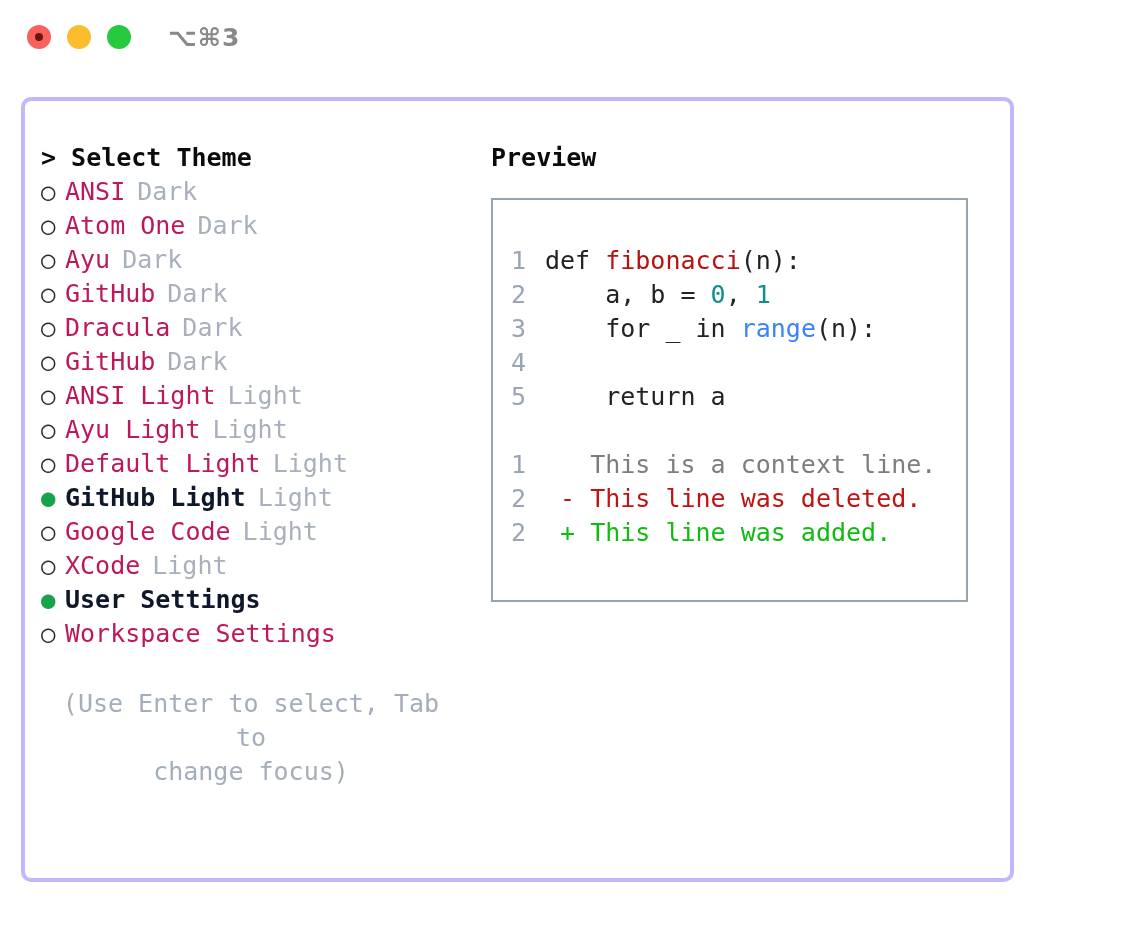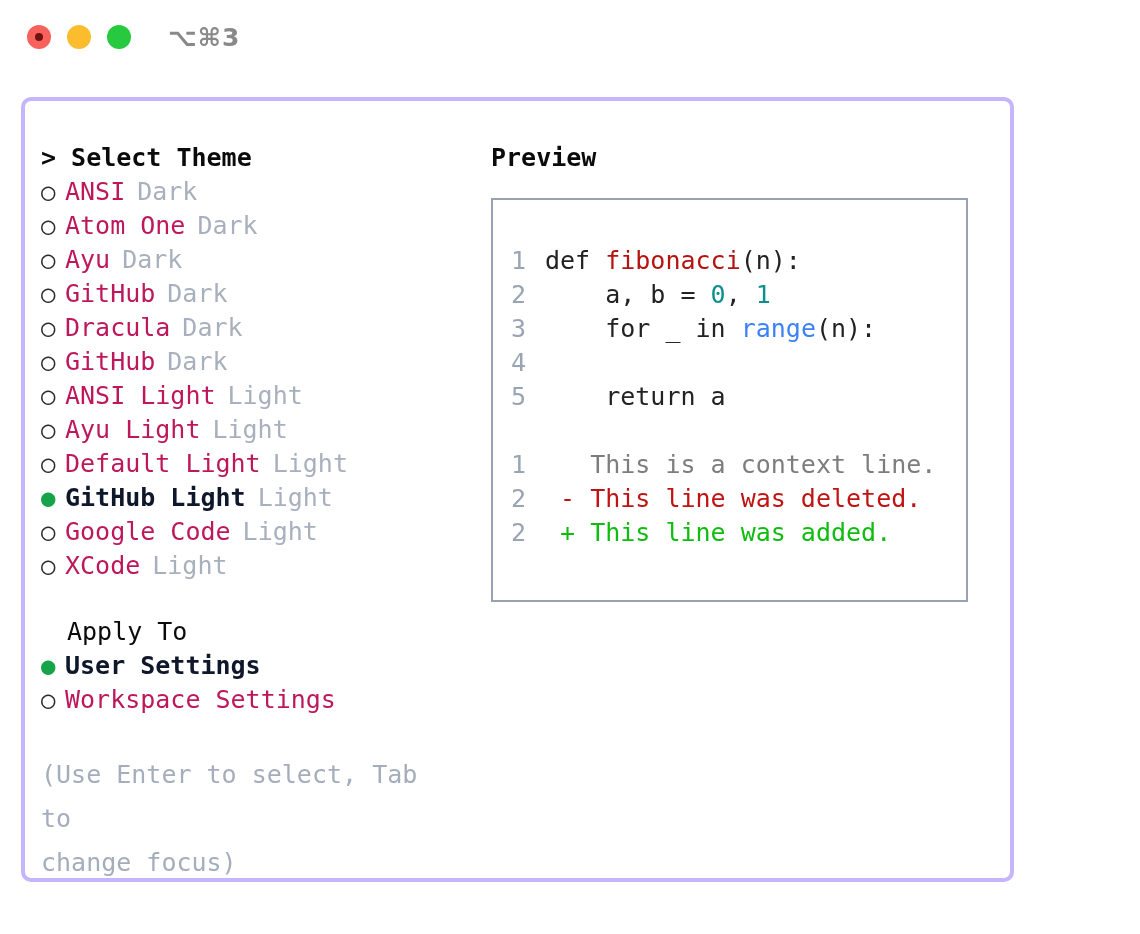--- a/index.html
+++ b/index.html
@@ -108,24 +108,25 @@
     padding-left: 26px;
     font-size: 25px;
     color: #0b0b0b;
     line-height: 34px;
     white-space: pre;
   }
 
   #hint {
     margin-top: 36px;
     font-size: 25px;
-    line-height: 44px;
+    line-height: 34px;
     color: #a4adbb;
     width: 420px;
     white-space: pre-wrap;
+    text-align: center;
   }
 
   
   #right-col {
     position: absolute;
     left: 466px; top: 40px;
     width: 500px;
   }
   #preview-title {
     font-size: 25px;
@@ -187,21 +188,20 @@
           <div class="opt-row"><span class="radio">○</span><span class="opt-name">Dracula</span><span class="opt-mode">Dark</span></div>
           <div class="opt-row"><span class="radio">○</span><span class="opt-name">GitHub</span><span class="opt-mode">Dark</span></div>
           <div class="opt-row"><span class="radio">○</span><span class="opt-name">ANSI Light</span><span class="opt-mode">Light</span></div>
           <div class="opt-row"><span class="radio">○</span><span class="opt-name">Ayu Light</span><span class="opt-mode">Light</span></div>
           <div class="opt-row"><span class="radio">○</span><span class="opt-name">Default Light</span><span class="opt-mode">Light</span></div>
           <div class="opt-row selected"><span class="radio on">●</span><span class="opt-name">GitHub Light</span><span class="opt-mode">Light</span></div>
           <div class="opt-row"><span class="radio">○</span><span class="opt-name">Google Code</span><span class="opt-mode">Light</span></div>
           <div class="opt-row"><span class="radio">○</span><span class="opt-name">XCode</span><span class="opt-mode">Light</span></div>
         </div>
 
-      <div id="apply-head">Apply To</div>
       <div id="apply-list">
           <div class="opt-row selected"><span class="radio on">●</span><span class="opt-name">User Settings</span></div>
           <div class="opt-row"><span class="radio">○</span><span class="opt-name">Workspace Settings</span></div>
         </div>
 
       <div id="hint">(Use Enter to select, Tab to
 change focus)</div>
     </div>
 
     <div id="right-col">

